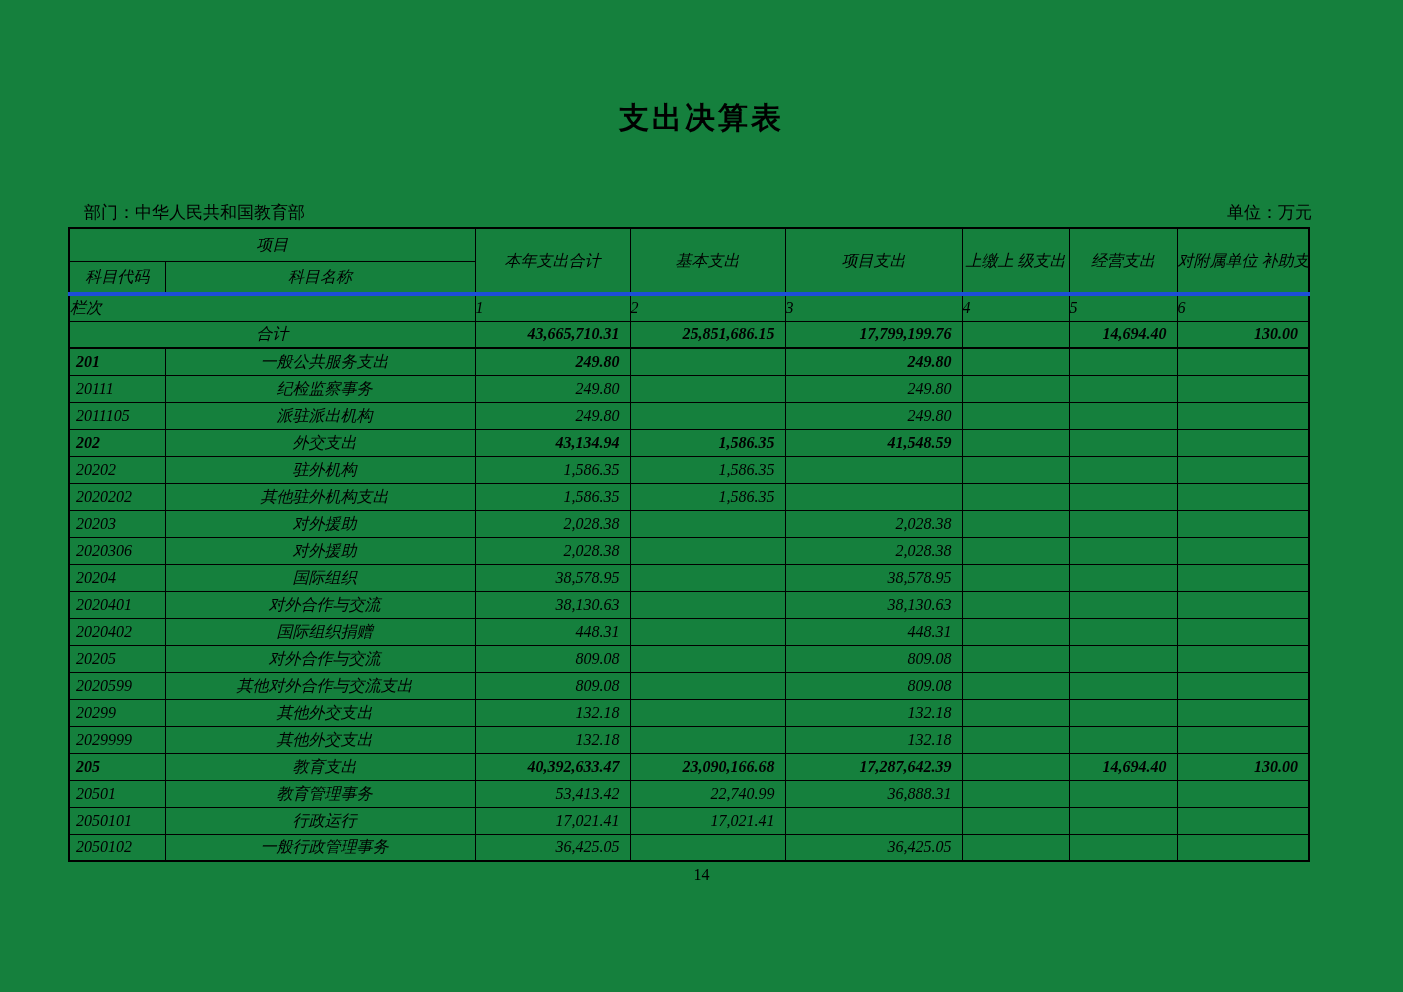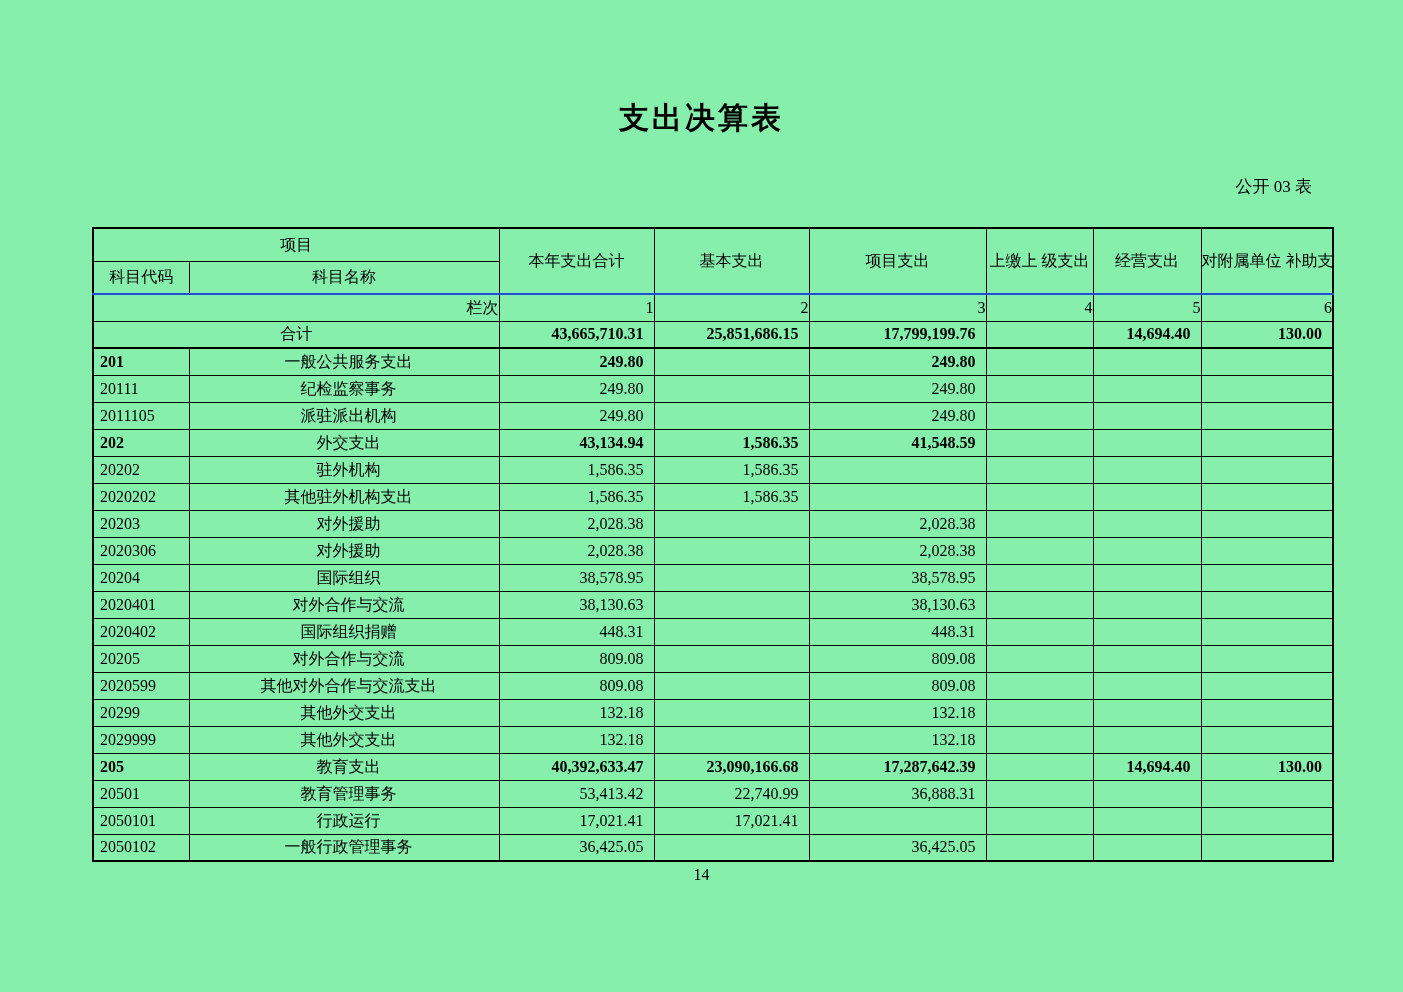--- a/index.html
+++ b/index.html
@@ -1,21 +1,21 @@
 <!DOCTYPE html>
 <html><head>
 <meta charset="utf-8">
 <style>
   * { margin: 0; padding: 0; box-sizing: border-box; }
   html, body { background: #888; }
   .page {
     position: relative;
     width: 1403px;
     height: 992px;
-    background: #86efac;
+    background: #15803d;
     font-family: "Liberation Serif", "DejaVu Serif", serif;
     color: #000;
     overflow: hidden;
     margin: 0 auto;
   }
   .doc-title {
     position: absolute;
     top: 98px;
     left: 0;
     width: 100%;
@@ -39,43 +39,44 @@
     left: 84px;
     width: 1240px;
     display: flex;
     justify-content: space-between;
     font-size: 17px;
   }
   .meta-line .unit { padding-right: 12px; }
   .report-table {
     position: absolute;
     top: 227px;
-    left: 92px;
+    left: 68px;
     width: 1240px;
     border-collapse: collapse;
     table-layout: fixed;
+    font-style: italic;
   }
   .report-table td {
     border: 1px solid #000;
     font-size: 16px;
     line-height: 1.25;
     vertical-align: middle;
     overflow: hidden;
     white-space: nowrap;
     padding: 0;
   }
   .report-table { border: 2px solid #000; }
   .hrow1 td, .hrow2 td { text-align: center; }
   .hrow1 { height: 33px; }
   .hrow2 { height: 33px; }
   .lanci-row { height: 27px; }
   .total-row { height: 27px; }
   tbody tr { height: 27px; }
   .hdr-span { white-space: pre-line; line-height: 1.6; }
-  .lanci-row td { text-align: right; border-top: 2px solid #1d4ed8; }
+  .lanci-row td { text-align: left; border-top: 4px solid #1d4ed8; }
   .total-row td { border-bottom: 2px solid #000; }
   .total-row .label { text-align: center; }
   .total-row .num { font-weight: bold; }
   td.code { text-align: left; padding-left: 6px; }
   td.name { text-align: center; padding-left: 9px; }
   td.name.lvl3 { }
   td.num { text-align: right; padding-right: 10px; }
   tr.bold-row td.code, tr.bold-row td.num { font-weight: bold; }
   .page-footer {
     position: absolute;
@@ -86,22 +87,25 @@
     font-size: 16px;
   }
 </style>
 </head>
 <body>
 
 <div class="page">
 
   <div class="doc-title">支出决算表</div>
 
-  <div class="meta-tableno">公开 03 表</div>
-
+
+  <div class="meta-line">
+    <span class="dept">部门：中华人民共和国教育部</span>
+    <span class="unit">单位：万元</span>
+  </div>
 
   <table class="report-table">
     <colgroup>
       <col style="width:96px">
       <col style="width:310px">
       <col style="width:155px">
       <col style="width:155px">
       <col style="width:177px">
       <col style="width:107px">
       <col style="width:108px">

